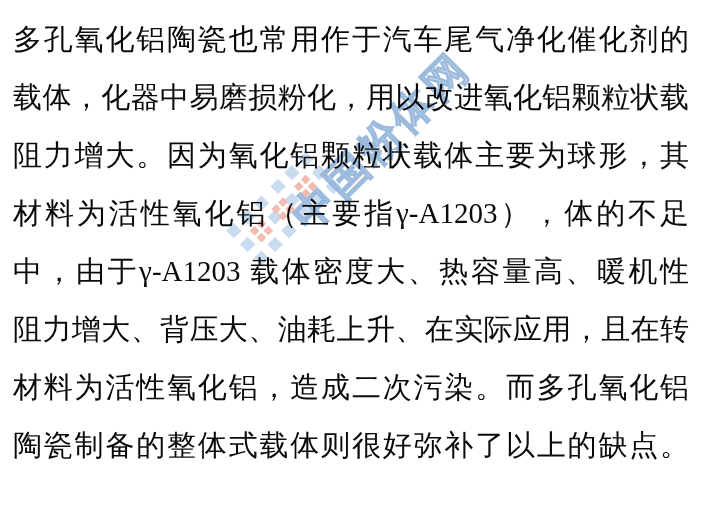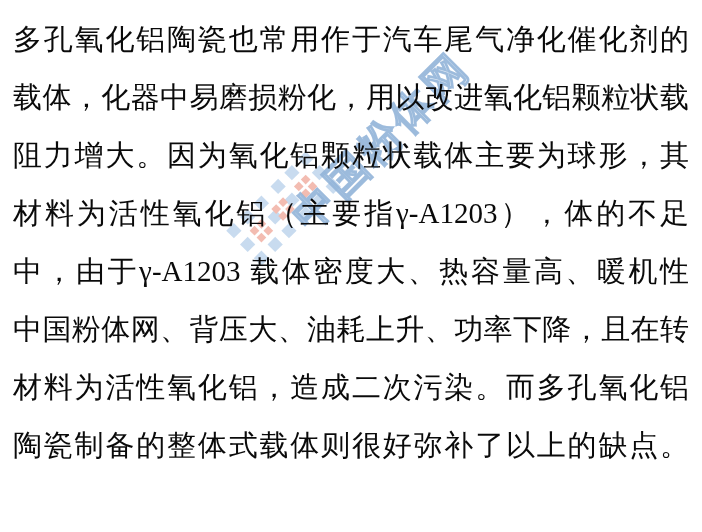--- a/index.html
+++ b/index.html
@@ -106,18 +106,18 @@
     </svg>
     <span class="wm-text">中国粉体网</span>
   </div>
 
   <div class="content">
     <div class="line">多孔氧化铝陶瓷也常用作于汽车尾气净化催化剂的</div>
     <div class="line">载体，化器中易磨损粉化，用以改进氧化铝颗粒状载</div>
     <div class="line">阻力增大。因为氧化铝颗粒状载体主要为球形，其</div>
     <div class="line">材料为活性氧化铝（主要指γ-A1203），体的不足</div>
     <div class="line">中，由于γ-A1203 载体密度大、热容量高、暖机性</div>
-    <div class="line">中国粉体网、背压大、油耗上升、功率下降，且在转</div>
+    <div class="line">阻力增大、背压大、油耗上升、在实际应用，且在转</div>
     <div class="line">材料为活性氧化铝，造成二次污染。而多孔氧化铝</div>
     <div class="line">陶瓷制备的整体式载体则很好弥补了以上的缺点。</div>
   </div>
 
 </div>
 
 </body></html>

